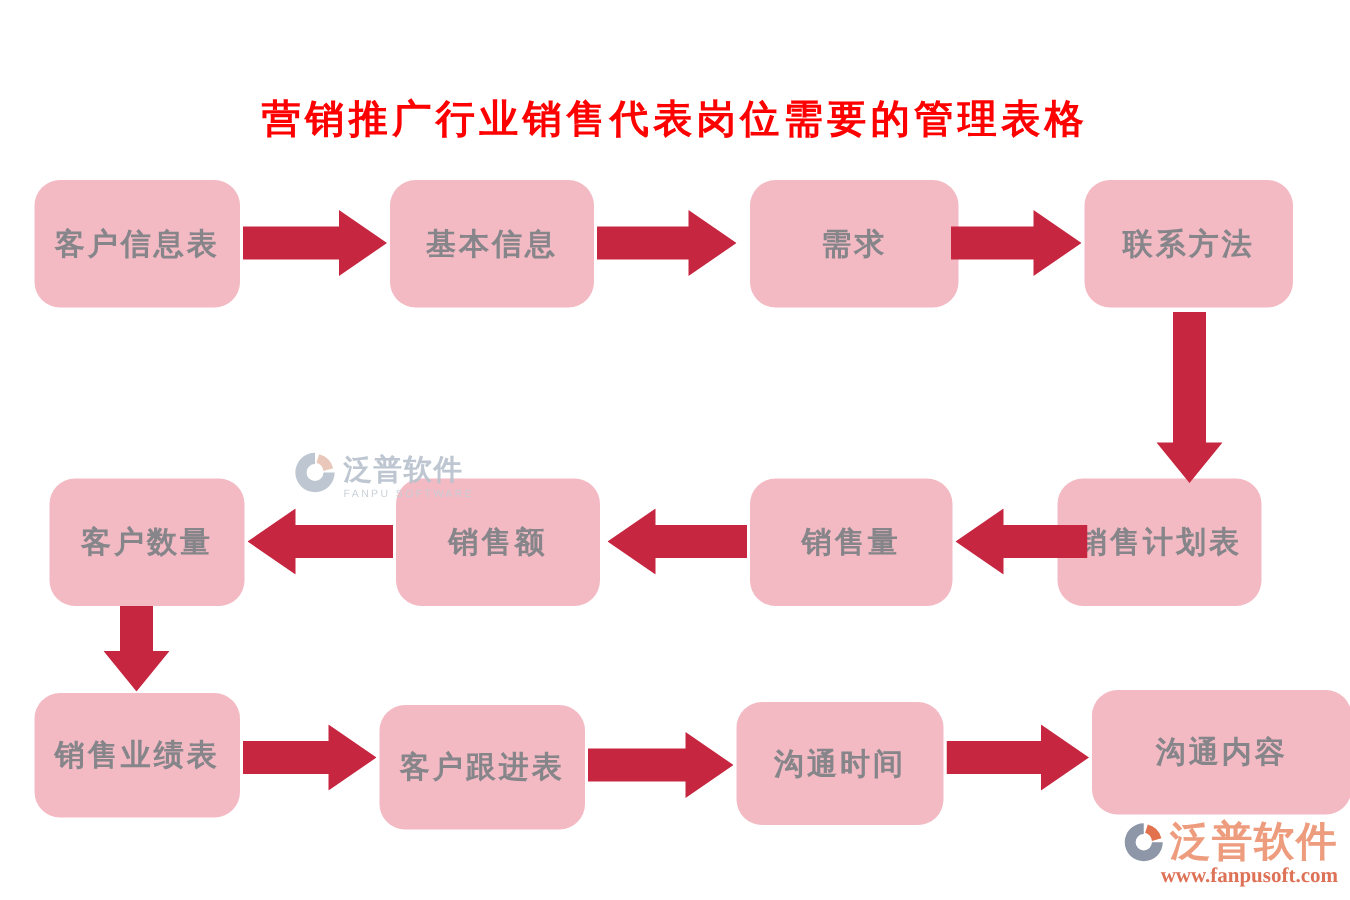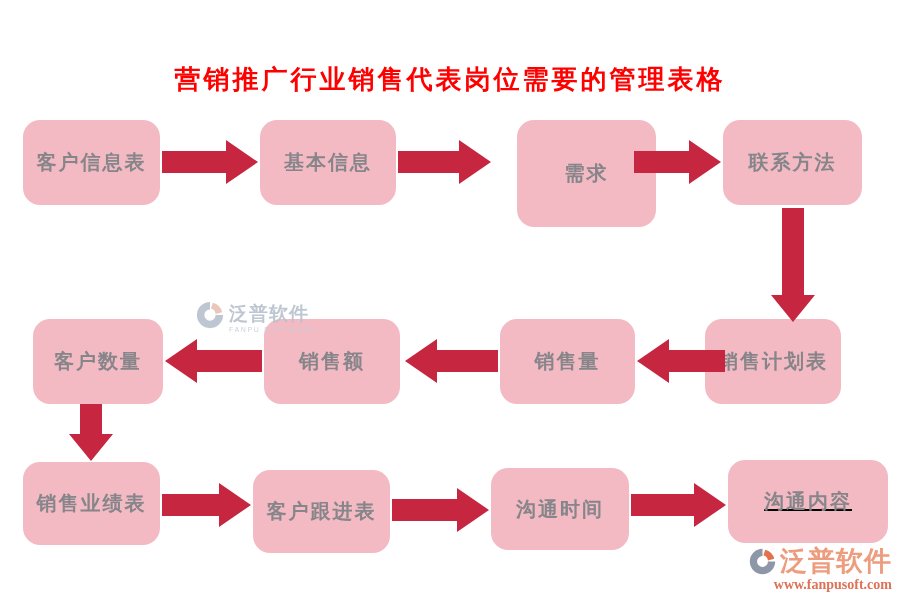--- a/index.html
+++ b/index.html
@@ -63,21 +63,21 @@
 
   <div class="page-title">营销推广行业销售代表岗位需要的管理表格</div>
 
   <div>
       <div class="node" style="left: 23px; top: 120px; width: 137px; height: 85px;">
         <span>客户信息表</span>
       </div>
       <div class="node" style="left: 260px; top: 120px; width: 136px; height: 85px;">
         <span>基本信息</span>
       </div>
-      <div class="node" style="left: 517px; top: 120px; width: 139px; height: 107px;">
+      <div class="node" style="left: 500px; top: 120px; width: 139px; height: 85px;">
         <span>需求</span>
       </div>
       <div class="node" style="left: 723px; top: 120px; width: 139px; height: 85px;">
         <span>联系方法</span>
       </div>
       <div class="node" style="left: 33px; top: 319px; width: 130px; height: 85px;">
         <span>客户数量</span>
       </div>
       <div class="node" style="left: 264px; top: 319px; width: 136px; height: 85px;">
         <span>销售额</span>
@@ -90,21 +90,21 @@
       </div>
       <div class="node" style="left: 23px; top: 462px; width: 137px; height: 83px;">
         <span>销售业绩表</span>
       </div>
       <div class="node" style="left: 253px; top: 470px; width: 137px; height: 83px;">
         <span>客户跟进表</span>
       </div>
       <div class="node" style="left: 491px; top: 468px; width: 138px; height: 82px;">
         <span>沟通时间</span>
       </div>
-      <div class="node" style="left: 728px; top: 460px; width: 160px; height: 83px; text-decoration: underline;">
+      <div class="node" style="left: 728px; top: 460px; width: 173px; height: 83px;">
         <span>沟通内容</span>
       </div>
       <svg class="arrow" width="96" height="44" style="left: 162px; top: 140px;">
         <polygon points="0,11 64,11 64,0 96,22 64,44 64,33 0,33" fill="#c72641"></polygon>
       </svg>
       <svg class="arrow" width="93" height="44" style="left: 398px; top: 140px;">
         <polygon points="0,11 61,11 61,0 93,22 61,44 61,33 0,33" fill="#c72641"></polygon>
       </svg>
       <svg class="arrow" width="87" height="44" style="left: 634px; top: 140px;">
         <polygon points="0,11 55,11 55,0 87,22 55,44 55,33 0,33" fill="#c72641"></polygon>

